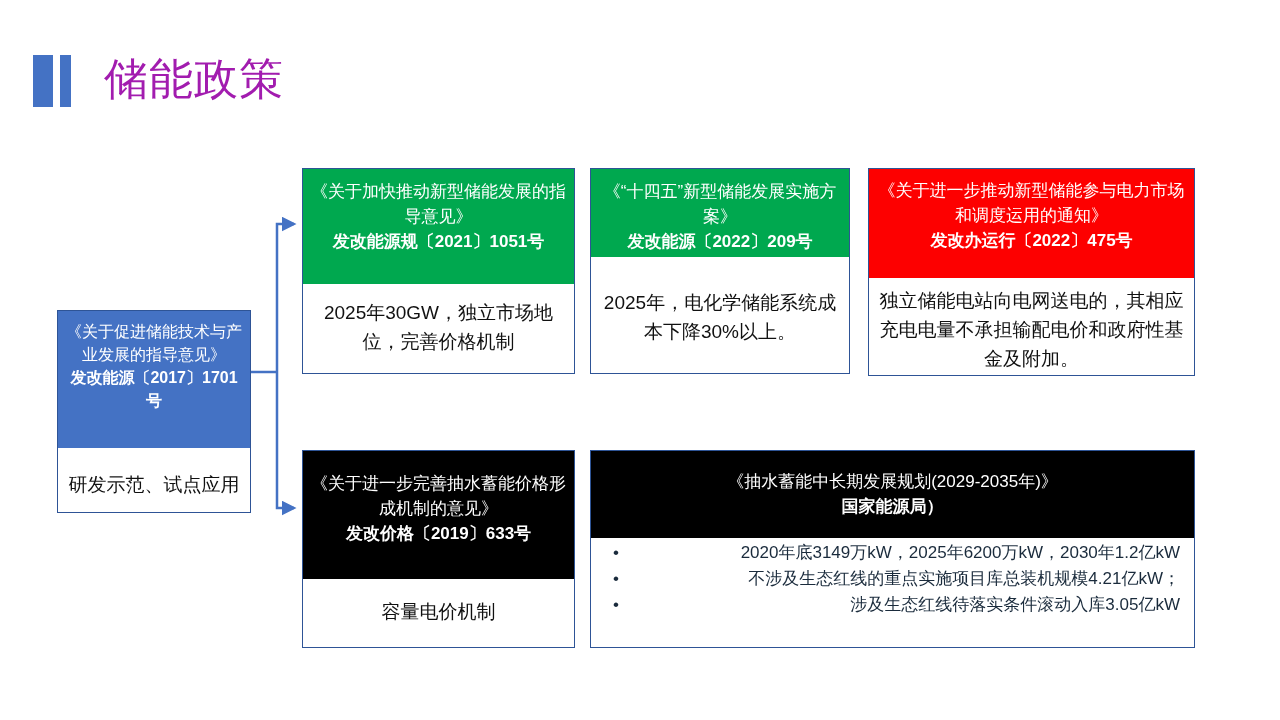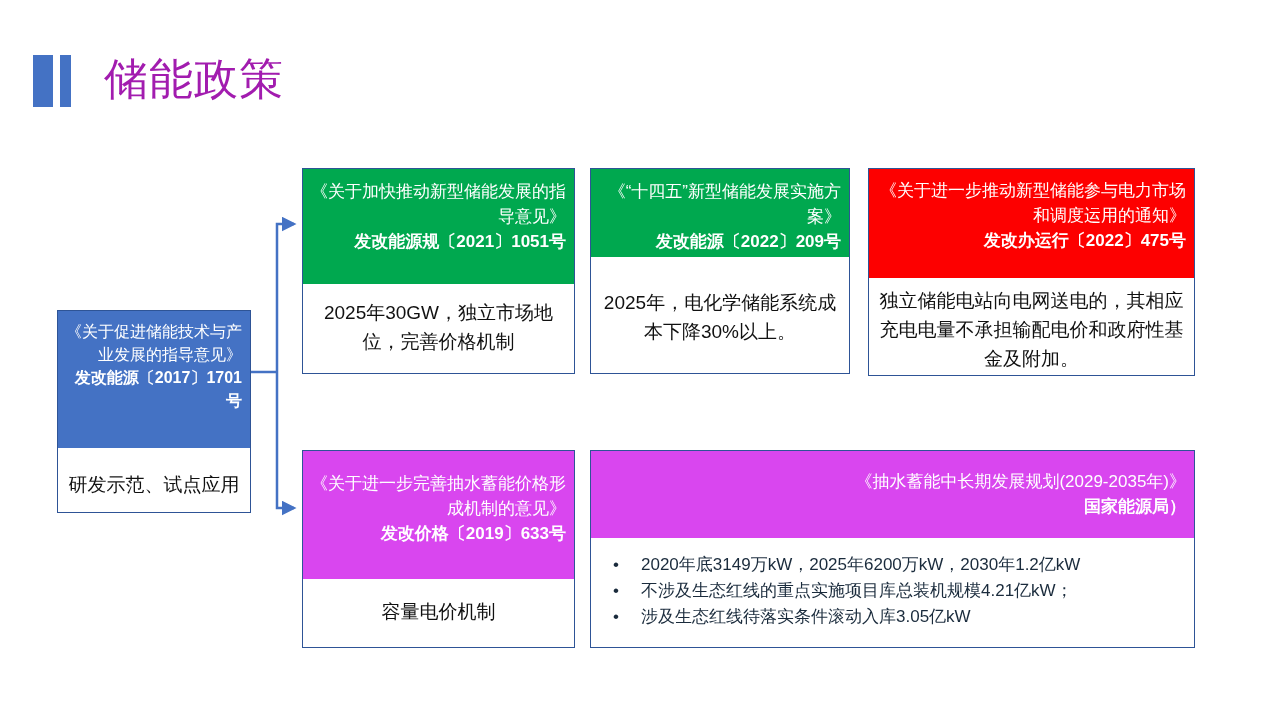--- a/index.html
+++ b/index.html
@@ -51,42 +51,42 @@
   
   .node {
     position: absolute;
     box-sizing: border-box;
     border: 1px solid #2e5496;
     background: #ffffff;
   }
   .node-head {
     box-sizing: border-box;
     padding: 6px 8px;
-    text-align: right;
+    text-align: center;
     color: #ffffff;
     font-size: 17px;
     line-height: 25px;
   }
   .node-head .bold {
     font-weight: bold;
   }
   .node-body {
     box-sizing: border-box;
     padding: 8px 10px;
     text-align: center;
     color: #111111;
     font-size: 19px;
     line-height: 29px;
     background: #ffffff;
   }
 
   .head-blue  { background: #4472c4; }
   .head-green { background: #00a84f; }
   .head-red   { background: #fd0000; }
-  .head-blue2 { background: #d946ef; }
+  .head-blue2 { background: #000000; }
 
   
   #root-node {
     left: 57px;
     top: 310px;
     width: 194px;
     height: 203px;
   }
   #root-node .node-head {
     height: 137px;
@@ -166,22 +166,22 @@
     top: 450px;
     width: 605px;
     height: 198px;
   }
   #node-blue-wide .node-head {
     height: 87px;
     padding-top: 18px;
   }
   #node-blue-wide .node-body {
     height: 109px;
-    padding: 14px 14px 0 14px;
-    text-align: left;
+    padding: 2px 14px 0 14px;
+    text-align: right;
   }
   .bullet-list {
     margin: 0;
     padding: 0;
     list-style: none;
   }
   .bullet-list li {
     font-size: 17px;
     line-height: 26px;
     color: #1a2b3c;

